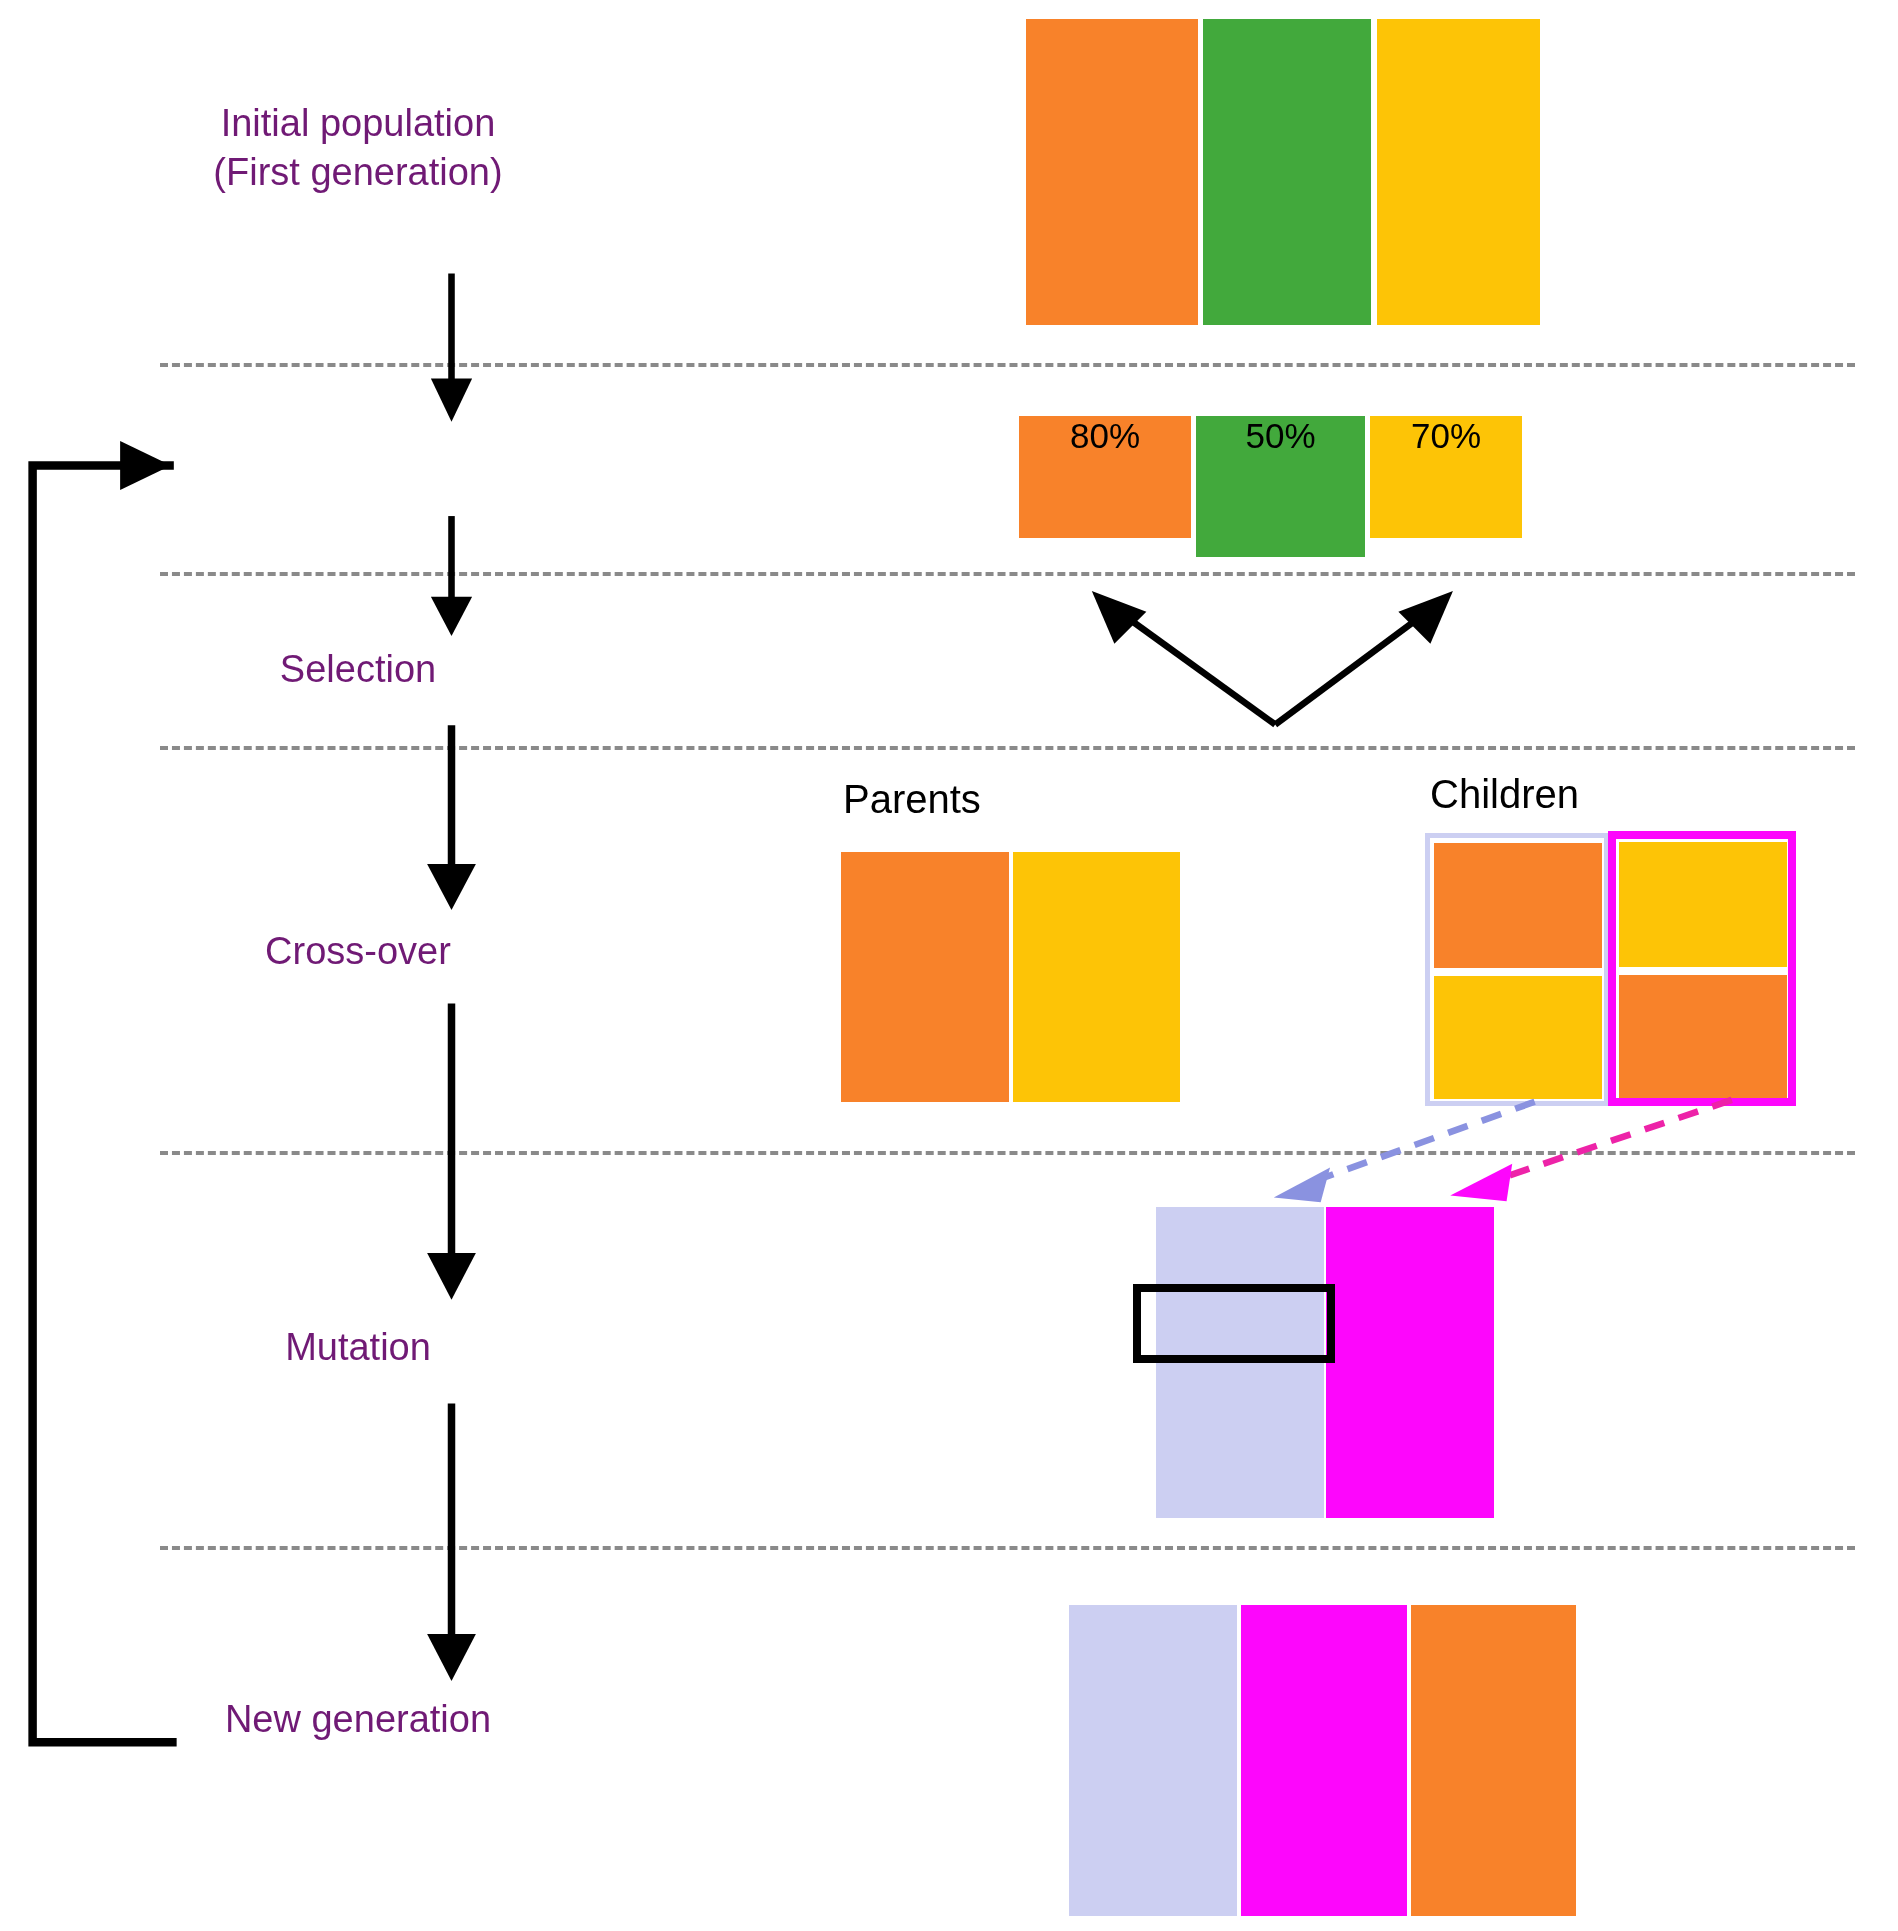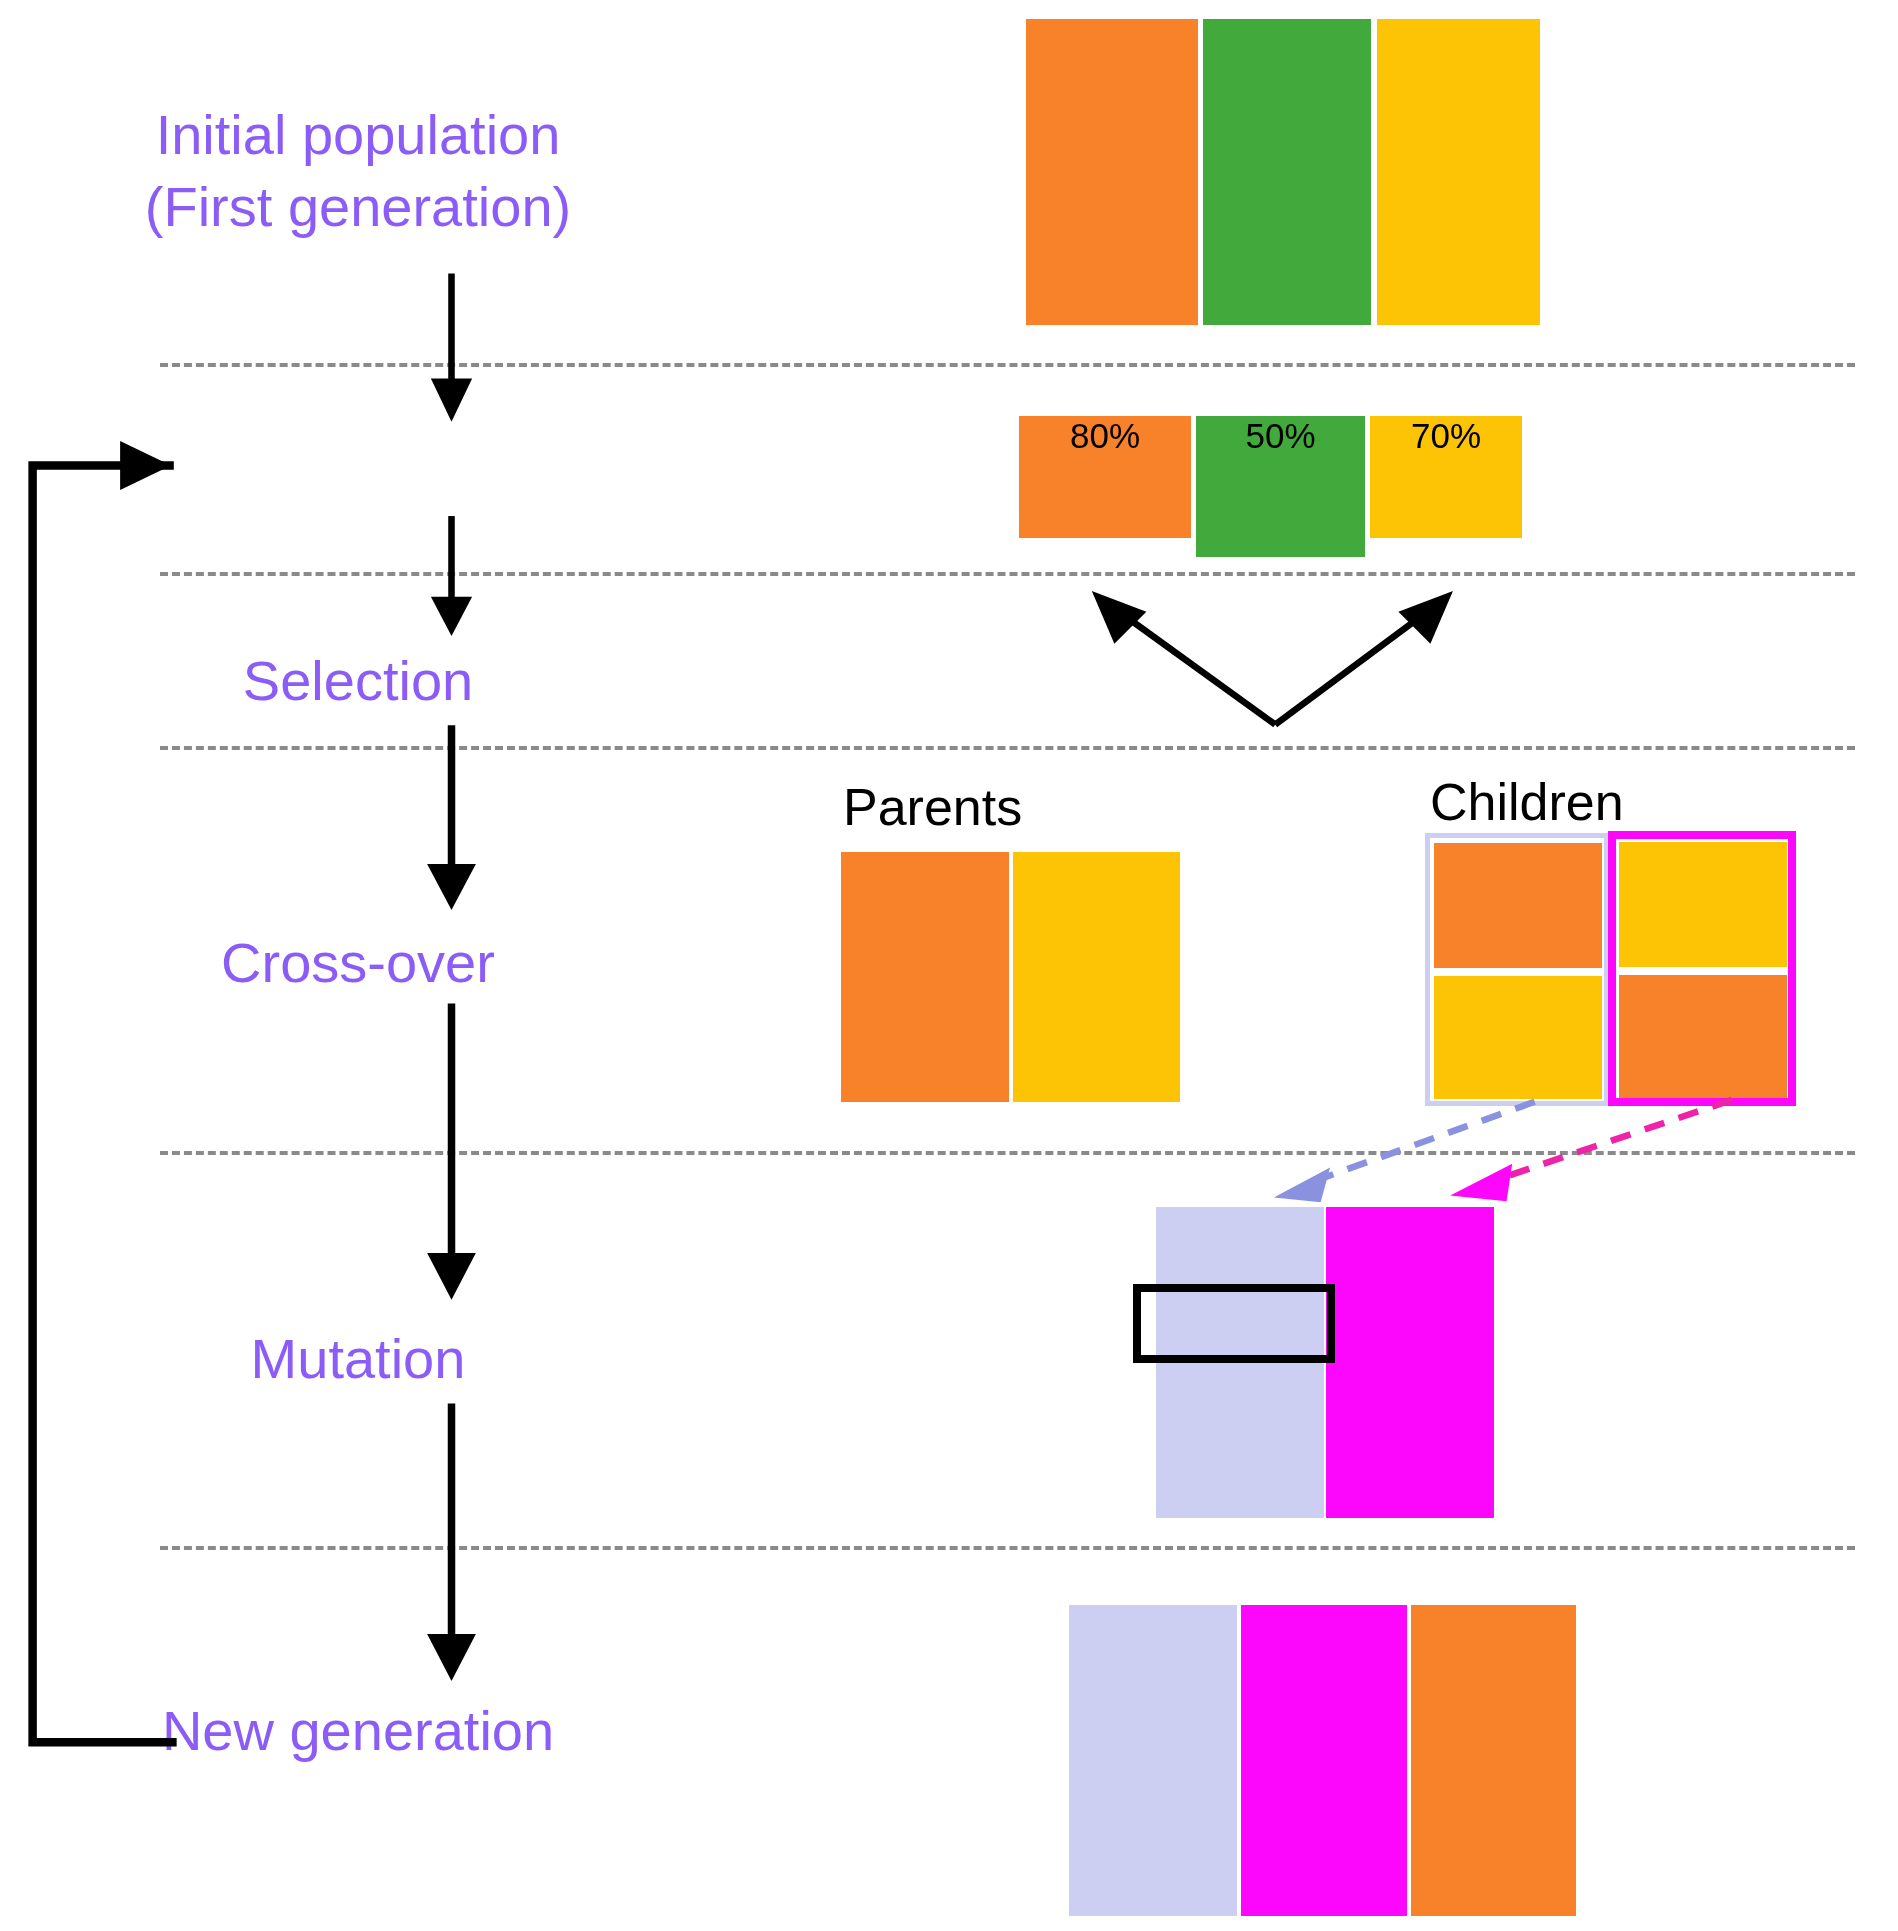--- a/index.html
+++ b/index.html
@@ -24,23 +24,23 @@
     position: absolute;
     left: 160px;
     width: 1695px;
     height: 0;
     border-top: 4.7px dashed #8a8a8a;
   }
   
   .stage-label {
     position: absolute;
     text-align: center;
-    font-size: 56px;
+    font-size: 38px;
     line-height: 1.28;
-    color: #8b5cf6;
+    color: #701a75;
     white-space: pre-line;
     left: 0;
     width: 716px;
   }
   
   .vsvg { position: absolute; }
   
   .block {
     position: absolute;
     box-sizing: border-box;
@@ -49,21 +49,21 @@
     position: absolute;
     box-sizing: border-box;
     display: flex;
     align-items: flex-start;
     justify-content: center;
     font-size: 35px;
     color: #000000;
   }
   .group-title {
     position: absolute;
-    font-size: 52px;
+    font-size: 40px;
     color: #000000;
     white-space: nowrap;
   }
   .child-frame {
     position: absolute;
     box-sizing: border-box;
   }
   .mut-highlight {
     position: absolute;
     box-sizing: border-box;

